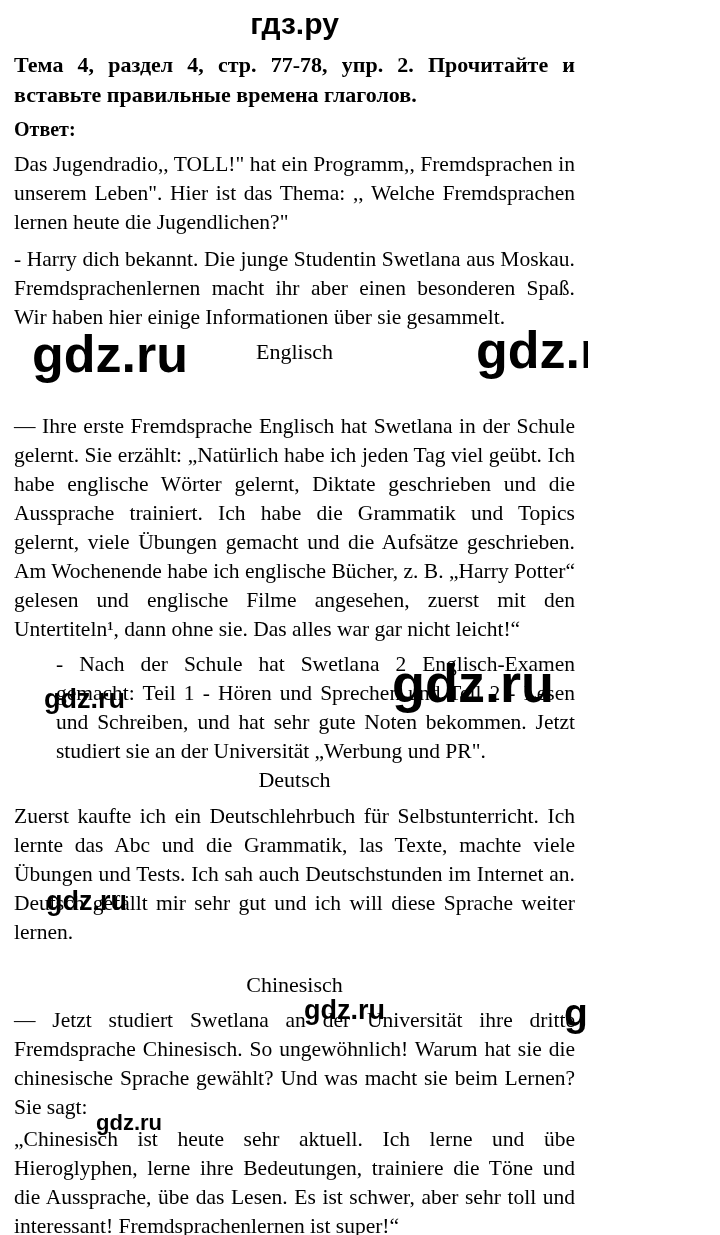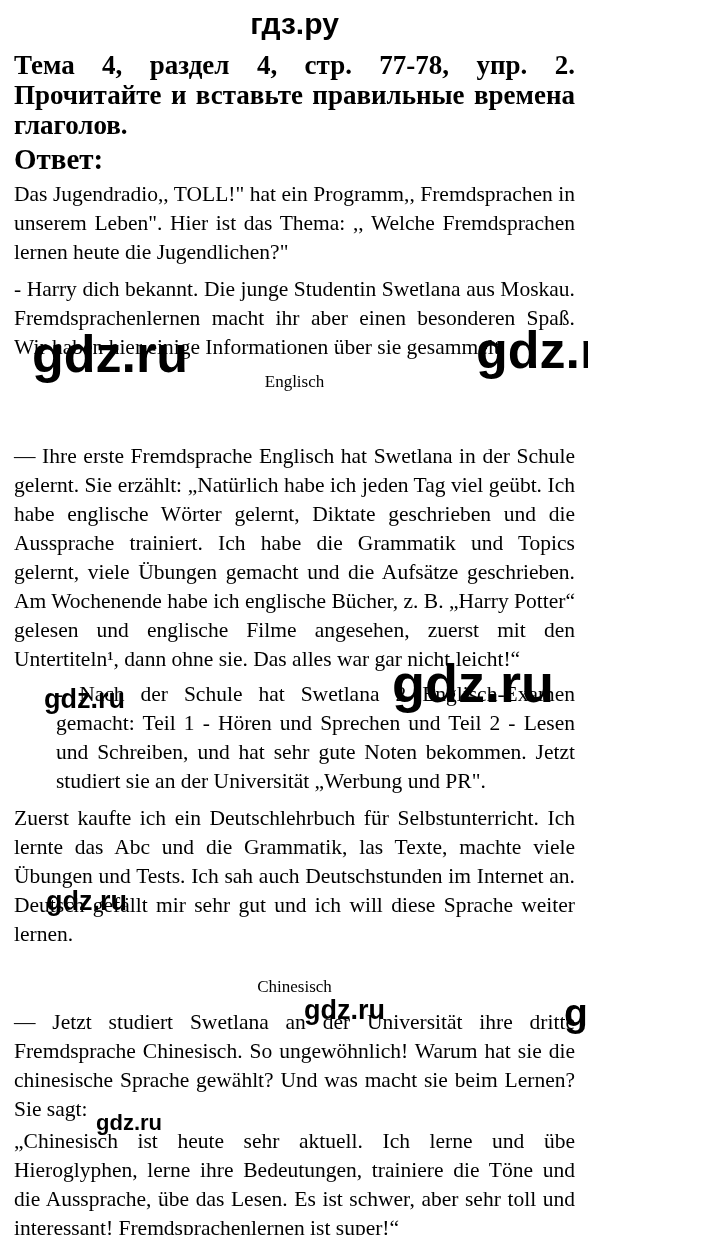--- a/index.html
+++ b/index.html
@@ -19,49 +19,49 @@
   .site-header {
     font-family:"Liberation Sans", sans-serif;
     font-weight:700;
     font-size:30px;
     line-height:36px;
     text-align:center;
   }
   .exercise-title {
     margin-top:8px;
     font-weight:700;
-    font-size:27px;
+    font-size:22px;
     line-height:30px;
     text-align:justify;
     text-align-last:left;
   }
   .answer-label {
     margin-top:6px;
     font-weight:700;
-    font-size:29px;
+    font-size:20px;
     line-height:26px;
   }
   p.body {
     font-size:21.5px;
     line-height:29px;
     text-align:justify;
     text-align-last:left;
   }
   .p1 { margin-top:8px; }
   .p2 { margin-top:8px; }
   .p3 { margin-top:0; }
   .p4 { margin-top:6px;margin-left:42px; }
   .p5 { margin-top:15px; }
   .p6 { margin-top:8px; }
   .p7 { margin-top:7px; }
   .p8 { margin-top:3px; }
   .p9 { margin-top:6px; }
   h2.section-heading {
     font-weight:400;
-    font-size:17px;
+    font-size:22px;
     line-height:28px;
     text-align:center;
   }
   .h-englisch   { margin-top:6px; }
   .h-deutsch    { margin-top:0; }
   .h-chinesisch { margin-top:24px; }
   .wm-spacer { height:46px; }
   .wm {
     position:absolute;
     font-family:"Liberation Sans", sans-serif;
@@ -93,20 +93,21 @@
   <p class="body p1">Das Jugendradio,, TOLL!" hat ein Programm,, Fremdsprachen in unserem Leben". Hier ist das Thema: ,, Welche Fremdsprachen lernen heute die Jugendlichen?"</p>
   <p class="body p2">- Harry dich bekannt. Die junge Studentin Swetlana aus Moskau. Fremdsprachenlernen macht ihr aber einen besonderen Spaß. Wir haben hier einige Informationen über sie gesammelt.</p>
 
   <h2 class="section-heading h-englisch">Englisch</h2>
 
   <div class="wm-spacer"></div>
 
   <p class="body p3">— Ihre erste Fremdsprache Englisch hat Swetlana in der Schule gelernt. Sie erzählt: „Natürlich habe ich jeden Tag viel geübt. Ich habe englische Wörter gelernt, Diktate geschrieben und die Aussprache trainiert. Ich habe die Grammatik und Topics gelernt, viele Übungen gemacht und die Aufsätze geschrieben. Am Wochenende habe ich englische Bücher, z. B. „Harry Potter“ gelesen und englische Filme angesehen, zuerst mit den Untertiteln¹, dann ohne sie. Das alles war gar nicht leicht!“</p>
   <p class="body p4">- Nach der Schule hat Swetlana 2 Englisch-Examen gemacht: Teil 1 - Hören und Sprechen und Teil 2 - Lesen und Schreiben, und hat sehr gute Noten bekommen. Jetzt studiert sie an der Universität „Werbung und PR".</p>
 
+  <h2 class="section-heading h-deutsch">Deutsch</h2>
 
   <p class="body p6">Zuerst kaufte ich ein Deutschlehrbuch für Selbstunterricht. Ich lernte das Abc und die Grammatik, las Texte, machte viele Übungen und Tests. Ich sah auch Deutschstunden im Internet an. Deutsch gefällt mir sehr gut und ich will diese Sprache weiter lernen.</p>
 
   <h2 class="section-heading h-chinesisch">Chinesisch</h2>
 
   <p class="body p7">— Jetzt studiert Swetlana an der Universität ihre dritte Fremdsprache Chinesisch. So ungewöhnlich! Warum hat sie die chinesische Sprache gewählt? Und was macht sie beim Lernen? Sie sagt:</p>
   <p class="body p8">„Chinesisch ist heute sehr aktuell. Ich lerne und übe Hieroglyphen, lerne ihre Bedeutungen, trainiere die Töne und die Aussprache, übe das Lesen. Es ist schwer, aber sehr toll und interessant! Fremdsprachenlernen ist super!“</p>
 
   <div class="page-footer-logo">gdz.ru</div>
 

